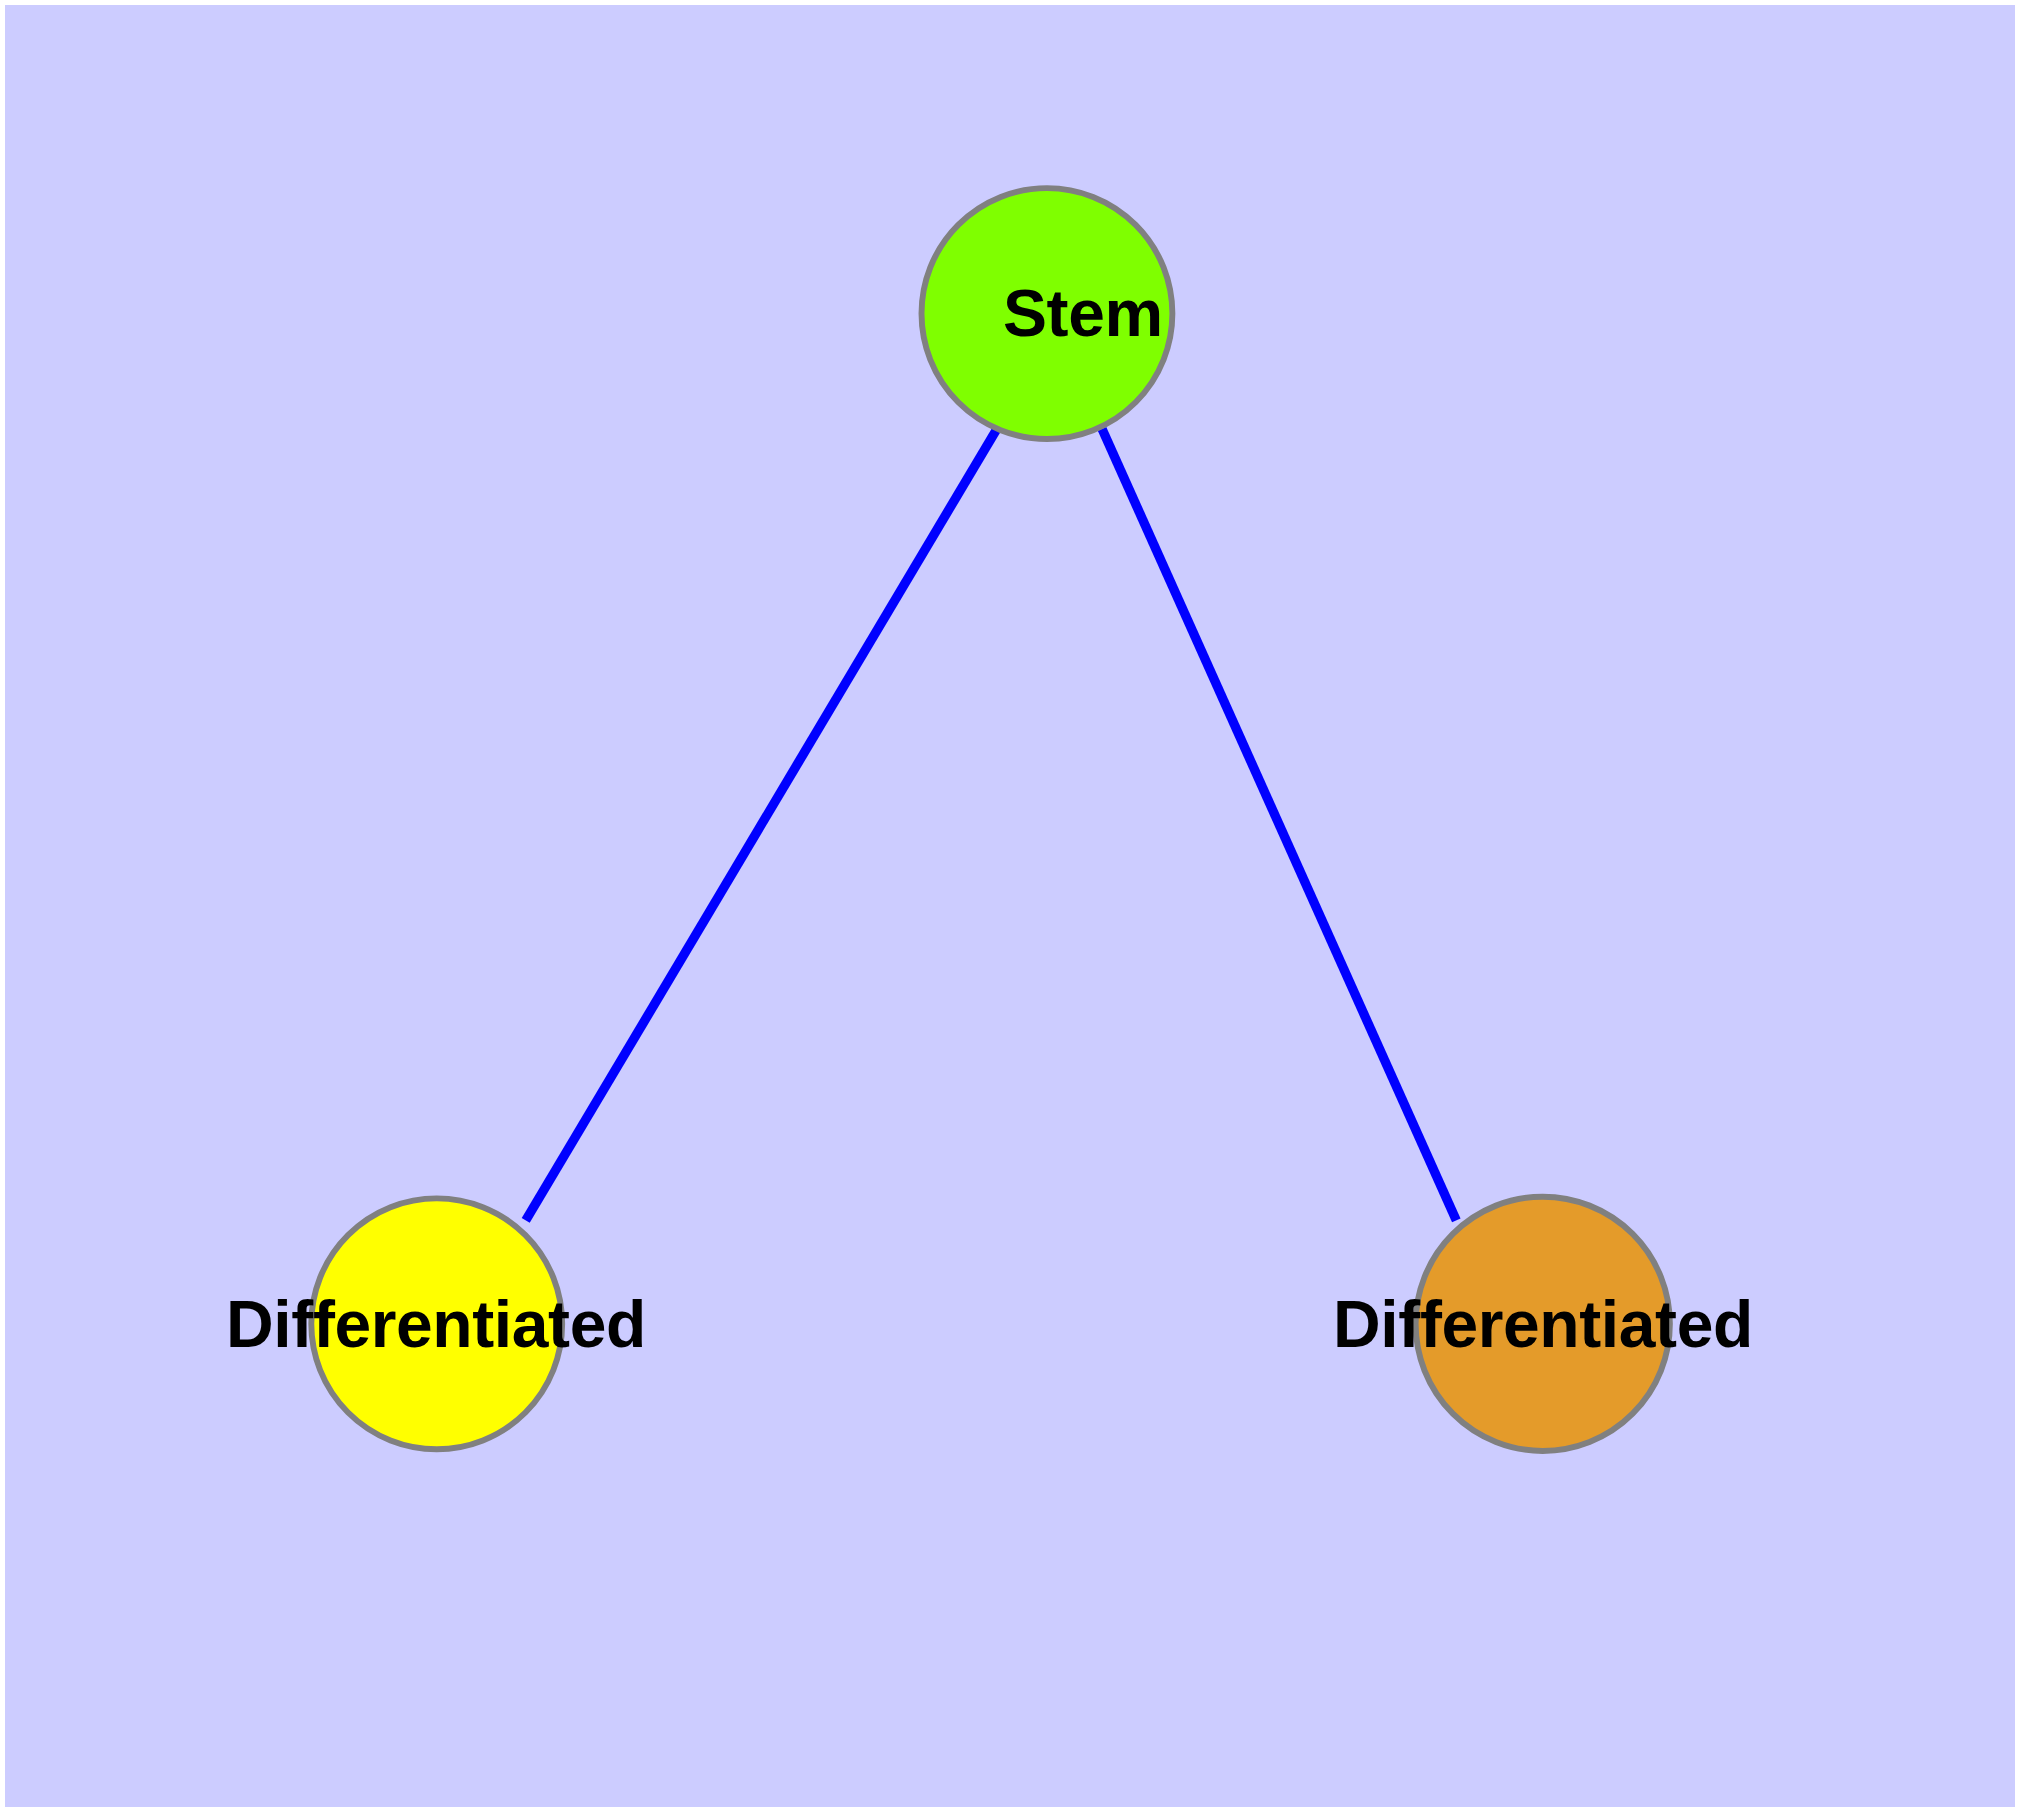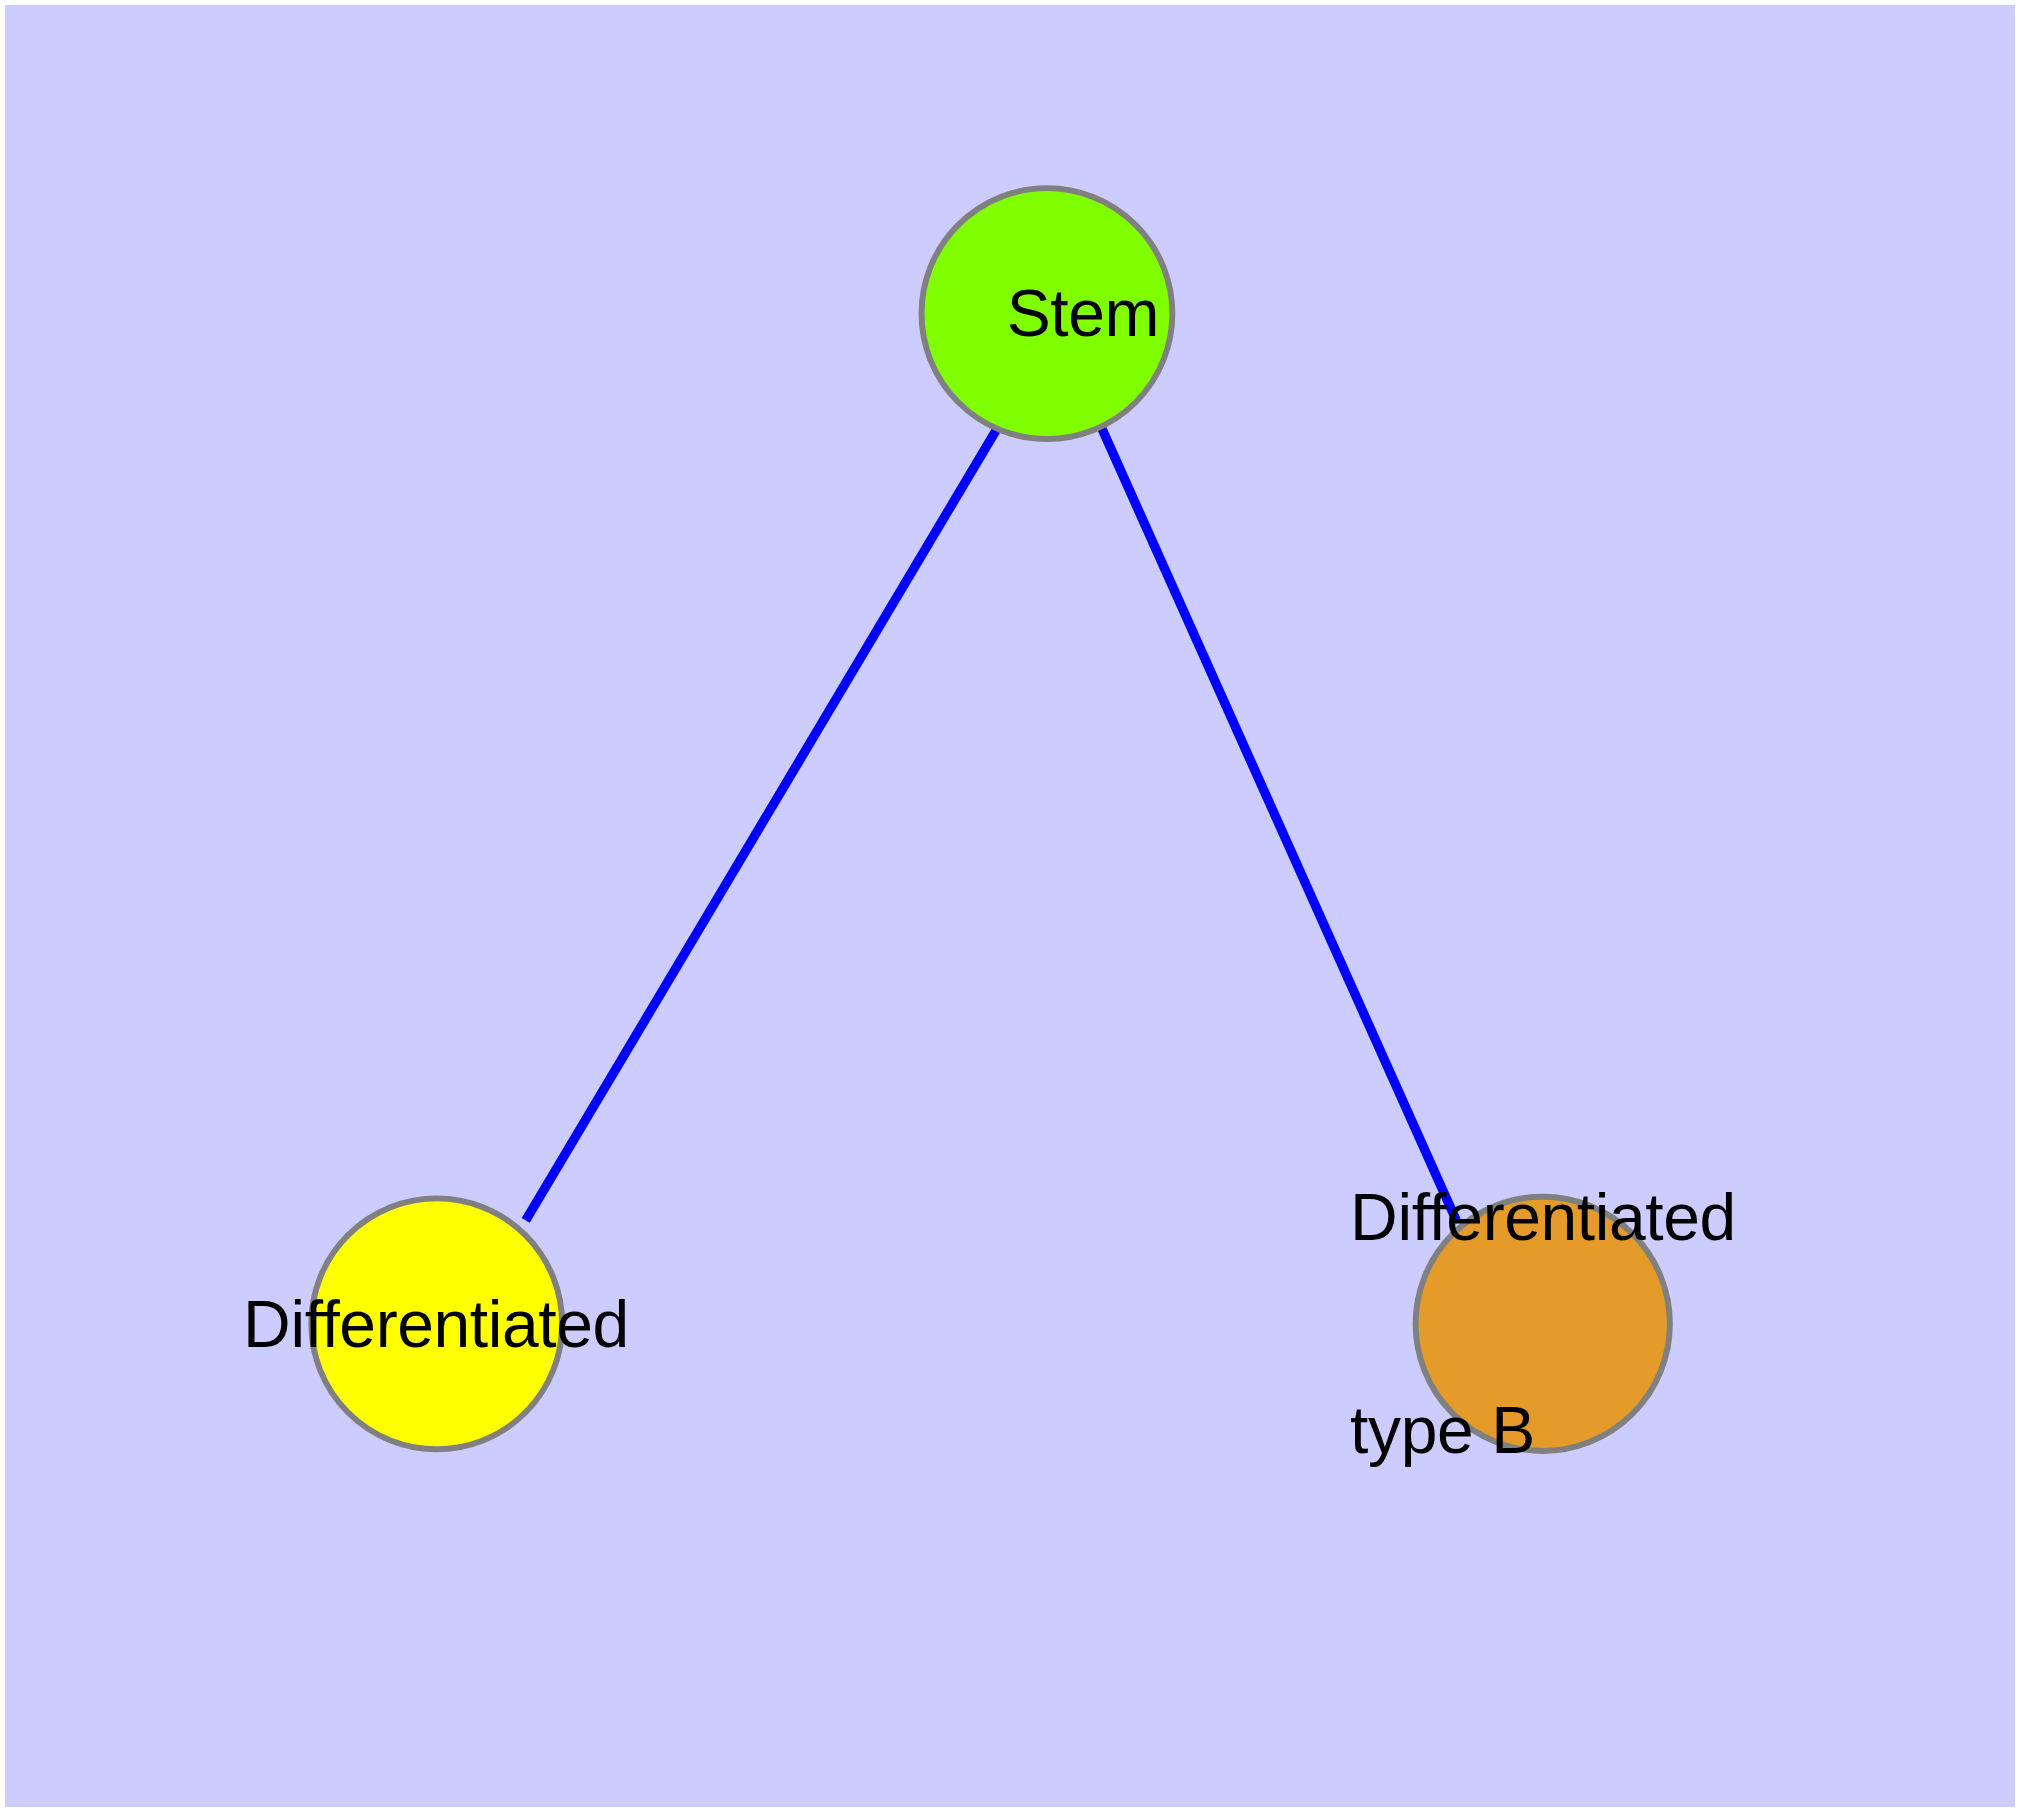--- a/index.html
+++ b/index.html
@@ -27,23 +27,23 @@
   #graph-svg {
     position: absolute;
     left: 0;
     top: 0;
     width: 2021px;
     height: 1812px;
     display: block;
   }
   .node-label {
     position: absolute;
-    text-align: left;
+    text-align: right;
     color: #000000;
-    font-weight: normal;
+    font-weight: bold;
     font-size: 66px;
     line-height: 1.08;
     white-space: pre;
     letter-spacing: -0.4px;
     transform: translate(-50%, -50%);
     pointer-events: none;
     font-family: "Liberation Sans", "DejaVu Sans", sans-serif;
   }
 </style>
 </head>
@@ -68,17 +68,16 @@
   <div class="node-label" style="left: 1047px; top: 314px; color: rgb(0, 0, 0);">
     <span>Stem</span>
   </div>
 
   <div class="node-label" style="left: 436px; top: 1324px; color: rgb(0, 0, 0);">
     <div>Differentiated</div>
   </div>
 
   <div class="node-label" style="left: 1543px; top: 1324px; color: rgb(0, 0, 0);">
     <div>Differentiated</div>
-    <div>type B</div>
   </div>
 
 </div>
 
 
 </body></html>

